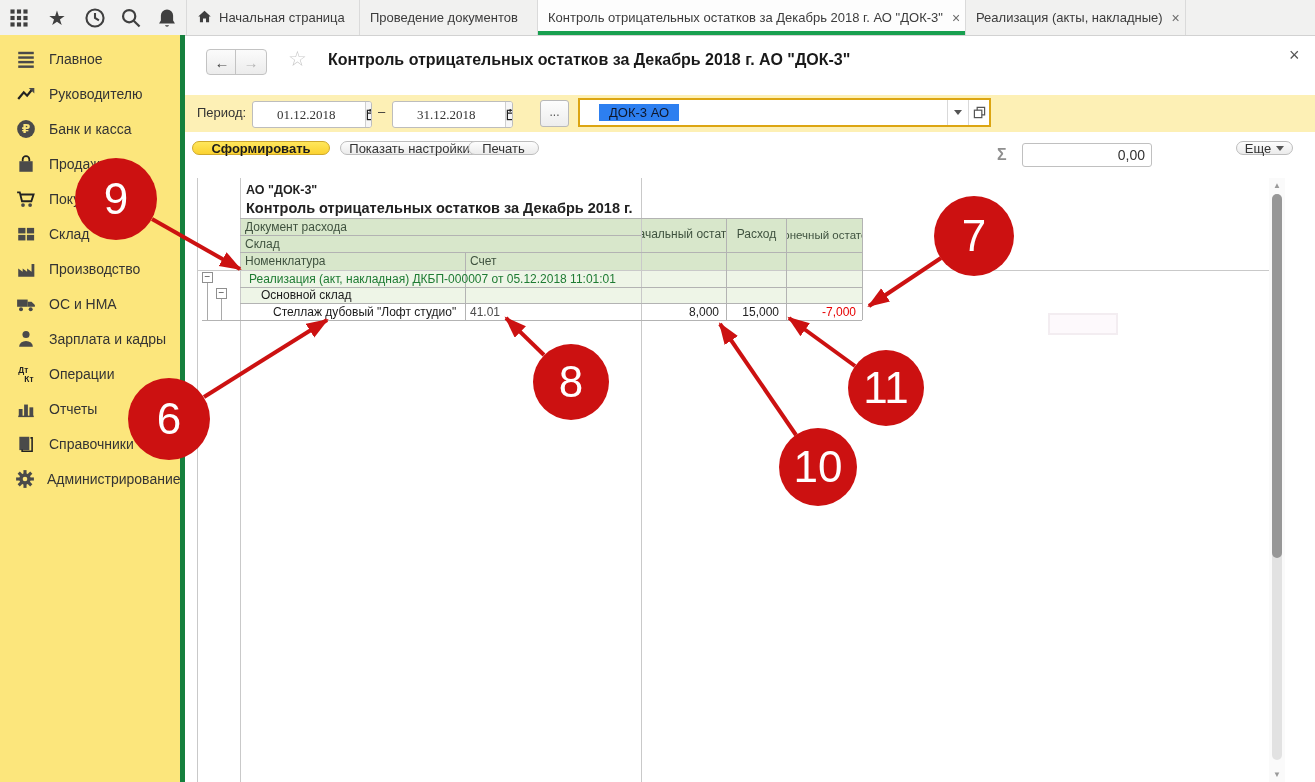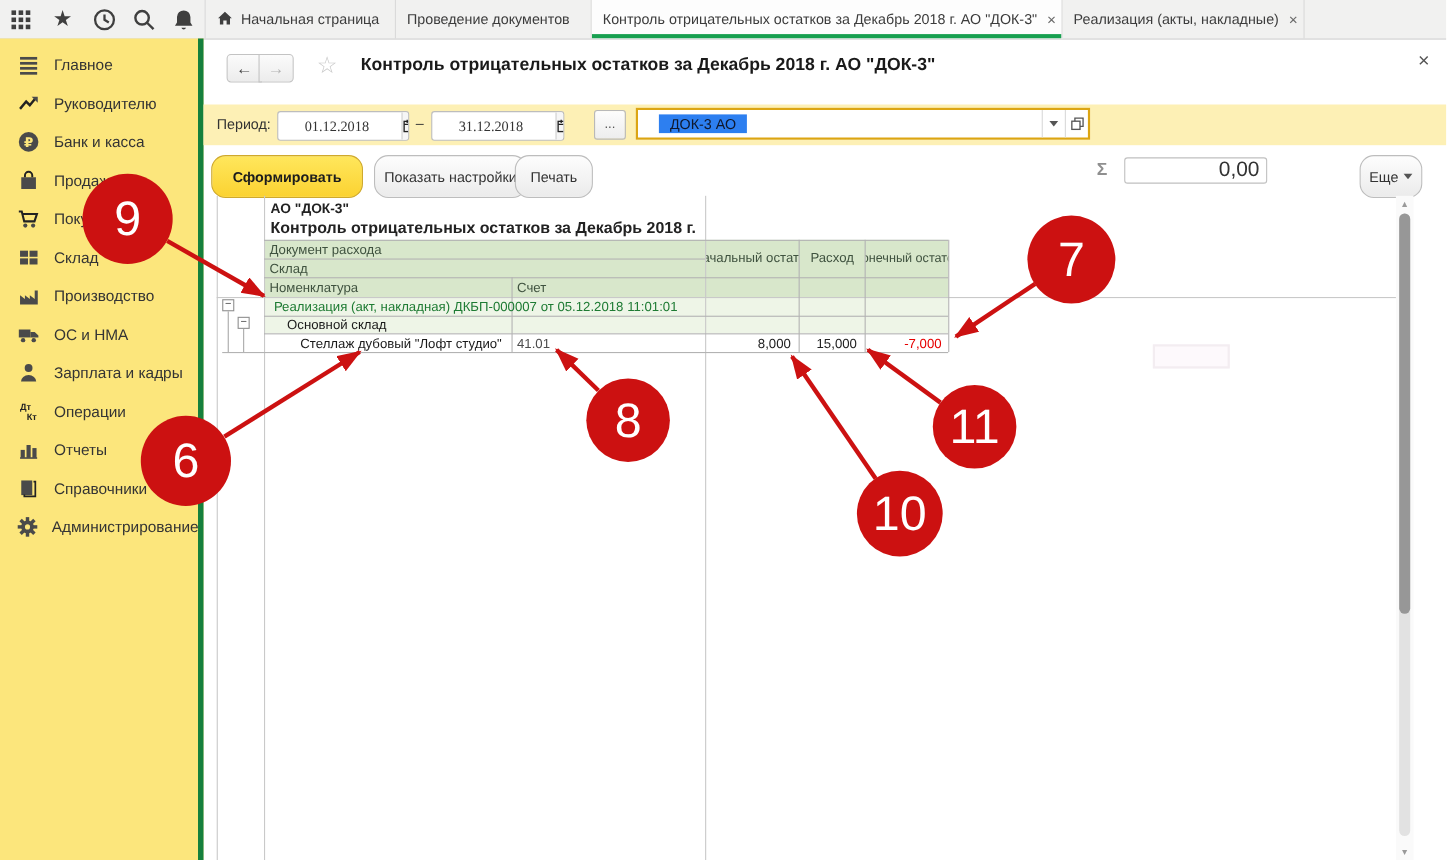--- a/index.html
+++ b/index.html
@@ -46,28 +46,28 @@
   .calbtn svg{width:13px;height:13px;stroke:#555;fill:none;stroke-width:1.4;}
   #dotsbtn{position:absolute;left:355px;top:5px;width:29px;height:27px;border:1px solid #b9b9b9;border-radius:3px;
            background:linear-gradient(#fdfdfd,#ededed);font-size:12px;color:#555;display:flex;align-items:flex-end;justify-content:center;padding-bottom:7px;box-sizing:border-box;}
   #orgcombo{position:absolute;left:393px;top:3px;width:413px;height:29px;border:2px solid #dca512;background:#fff;display:flex;align-items:center;box-sizing:border-box;}
   #orgcombo .sel{margin-left:19px;font-size:13px;background:#2d7ff0;color:#0f172a;padding:1px 10px;}
   #orgcombo .spacer{flex:1;}
   .combobtn{width:20px;height:100%;border-left:1px solid #d9d9d9;display:flex;align-items:center;justify-content:center;color:#555;font-size:9px;}
   .combobtn svg{width:13px;height:13px;stroke:#555;fill:none;stroke-width:1.3;}
 
   
-  .btn{position:absolute;top:141px;height:39px;border:1px solid #bdbdbd;border-radius:13px;background:linear-gradient(#fdfdfd,#ebebeb);
+  .btn{position:absolute;top:141px;height:14px;border:1px solid #bdbdbd;border-radius:13px;background:linear-gradient(#fdfdfd,#ebebeb);
        font-size:13px;color:#333;display:flex;align-items:center;justify-content:center;padding:0 12px;box-sizing:border-box;white-space:nowrap;}
   #btn-generate{left:192px;width:138px;background:linear-gradient(#ffe75c,#fbd231);border-color:#cfa92c;font-weight:bold;color:#1c1c1c;}
   #btn-settings{left:340px;width:139px;}
   #btn-print{left:468px;width:71px;}
   #sigma{position:absolute;left:997px;top:146px;font-size:16px;color:#8f8f8f;font-weight:bold;}
   #sumfield{position:absolute;left:1022px;top:143px;width:130px;height:24px;border:1px solid #c0c0c0;border-radius:3px;background:#fff;box-sizing:border-box;}
-  #sumfield input{border:0;outline:0;width:100%;height:100%;text-align:right;padding:0 6px;font-size:19px;color:#333;font-family:inherit;background:transparent;box-sizing:border-box;}
+  #sumfield input{border:0;outline:0;width:100%;height:100%;text-align:right;padding:0 6px;font-size:14px;color:#333;font-family:inherit;background:transparent;box-sizing:border-box;}
   #btn-more{left:1236px;width:57px;gap:5px;}
   .dropcaret{width:0;height:0;border-left:4px solid transparent;border-right:4px solid transparent;border-top:5px solid #555;}
 
   
   .rcell{position:absolute;font-size:12px;display:flex;align-items:center;white-space:nowrap;overflow:hidden;box-sizing:border-box;}
   .greenbg{background:#d8e7cb;}
   .palebg{background:#eef5e7;}
   .hdrtxt{color:#3f523f;}
   .hdrcenter{justify-content:center;text-align:center;line-height:1.3;}
   .expander{position:absolute;width:11px;height:11px;border:1px solid #8f8f8f;background:#fff;box-sizing:border-box;

